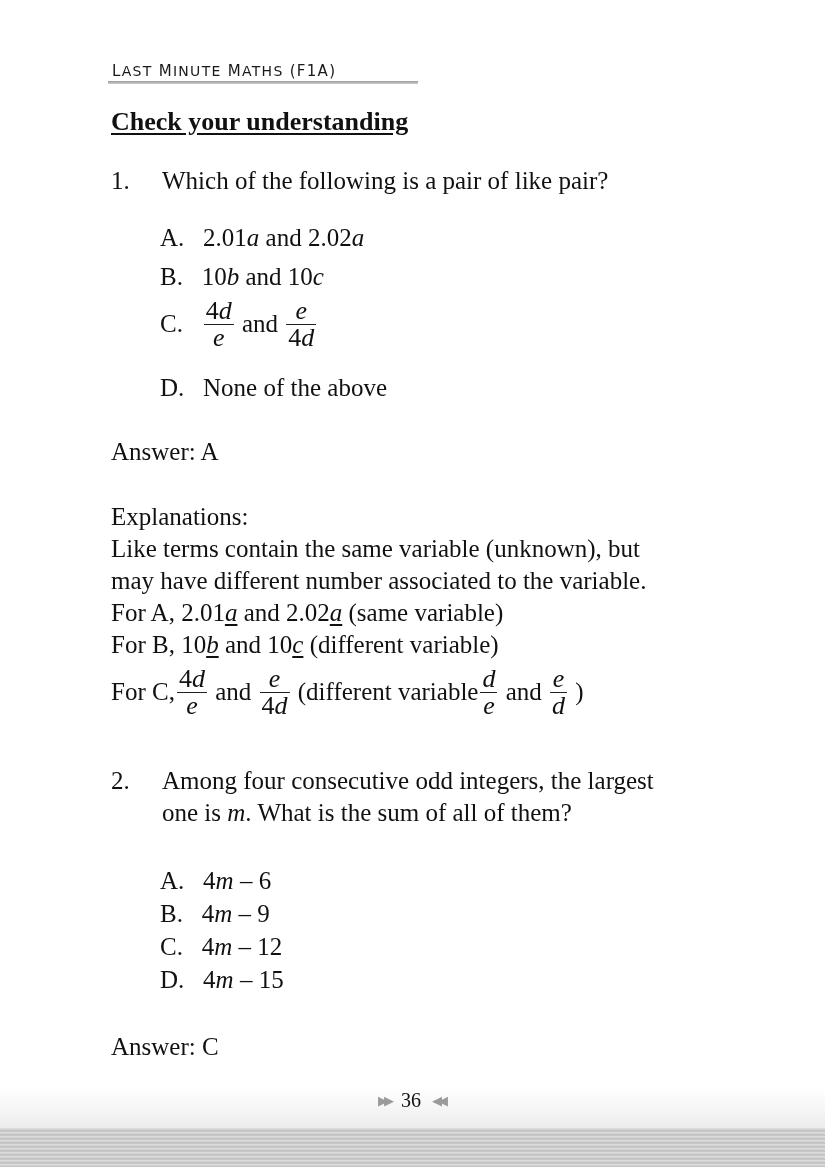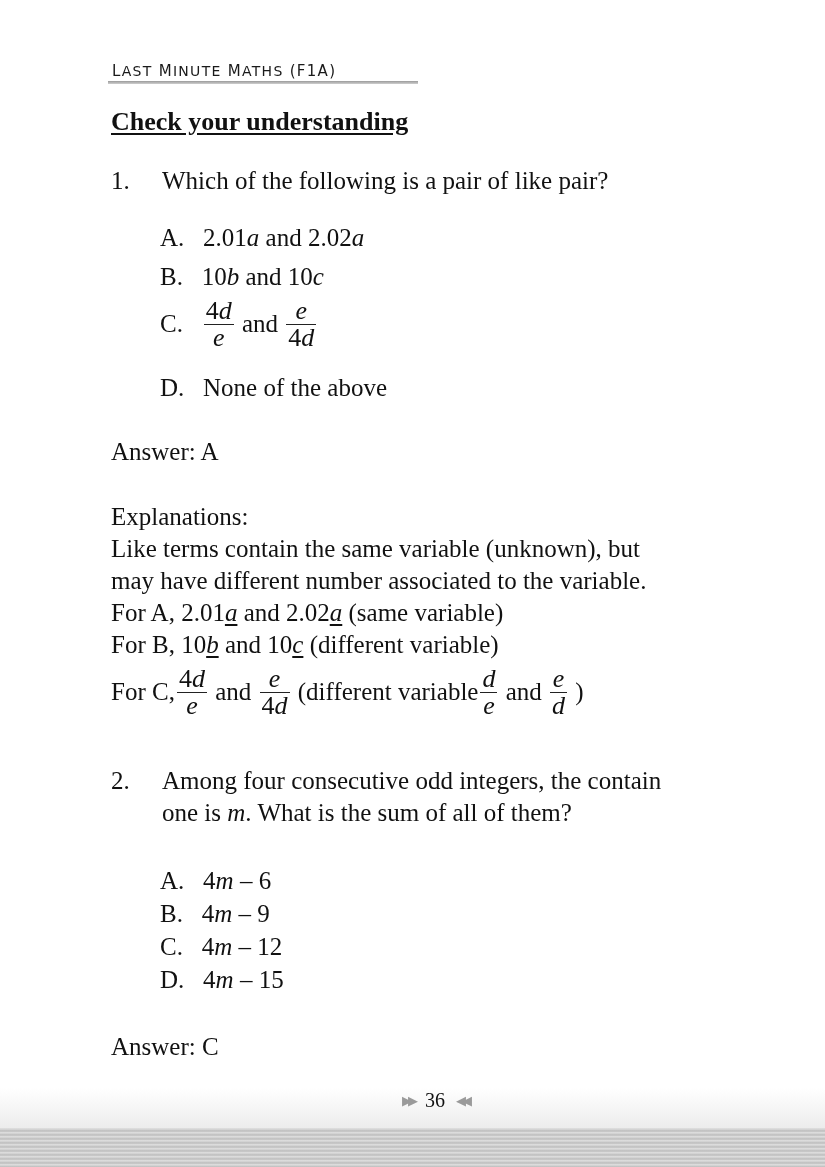--- a/index.html
+++ b/index.html
@@ -13,21 +13,21 @@
   .t { font-size:25px; }
   .i { font-style:italic; }
   .u { text-decoration:underline; text-underline-offset:3px; }
   .frac { display:inline-block; vertical-align:middle; text-align:center; position:relative; top:-2px; margin:0 2px; }
   .frac .num, .frac .den { display:block; font-size:26px; line-height:22px; padding:0 2px; }
   .frac .num { border-bottom:1.3px solid #222; padding-bottom:2px; }
   .frac .den { padding-top:2px; }
   .footer-band { left:0; top:1128px; width:825px; height:39px;
       background:repeating-linear-gradient(#e0e0e0 0px,#cfcfcf 2px,#b8b8b8 3px,#d6d6d6 4px); }
   .footer-fade { left:0; top:1088px; width:825px; height:40px; background:linear-gradient(#ffffff,#ececec); }
-  .pagenum { left:378px; top:1089px; font-size:20px;margin-left:24px; }
+  .pagenum { left:378px; top:1089px; font-size:20px; }
   .tri { color:#9a9a9a; font-size:13px; position:relative; top:-2px; letter-spacing:-4px; }
 </style>
 </head>
 <body>
 
 <div class="abs header">
   <span>L<span class="sc">AST</span> M<span class="sc">INUTE</span> M<span class="sc">ATHS</span> (F1A)</span>
 </div>
 <div class="abs header-rule"></div>
 
@@ -44,21 +44,21 @@
 <div class="abs t" style="left:111px;top:438px;">Answer: A</div>
 
 <div class="abs t" style="left:111px;top:503px;">Explanations:</div>
 <div class="abs t" style="left:111px;top:535px;">Like terms contain the same variable (unknown), but</div>
 <div class="abs t" style="left:111px;top:567px;">may have different number associated to the variable.</div>
 <div class="abs t" style="left:111px;top:599px;">For A, 2.01<span class="i u">a</span> and 2.02<span class="i u">a</span> (same variable)</div>
 <div class="abs t" style="left:111px;top:631px;">For B, 10<span class="i u">b</span> and 10<span class="i u">c</span> (different variable)</div>
 <div class="abs t" style="left:111px;top:670px;">For C,<span class="frac"><span class="num">4<span class="i">d</span></span><span class="den i">e</span></span> and <span class="frac"><span class="num i">e</span><span class="den">4<span class="i">d</span></span></span> (different variable<span class="frac"><span class="num i">d</span><span class="den i">e</span></span> and <span class="frac"><span class="num i">e</span><span class="den i">d</span></span> )</div>
 
 <div class="abs t" style="left:111px;top:767px;">2.</div>
-<div class="abs t" style="left:162px;top:767px;">Among four consecutive odd integers, the contain</div>
+<div class="abs t" style="left:162px;top:767px;">Among four consecutive odd integers, the largest</div>
 <div class="abs t" style="left:162px;top:799px;">one is <span class="i">m</span>. What is the sum of all of them?</div>
 
 <div class="abs t" style="left:160px;top:867px;">A.&nbsp;&nbsp;&nbsp;4<span class="i">m</span> – 6</div>
 <div class="abs t" style="left:160px;top:900px;">B.&nbsp;&nbsp;&nbsp;4<span class="i">m</span> – 9</div>
 <div class="abs t" style="left:160px;top:933px;">C.&nbsp;&nbsp;&nbsp;4<span class="i">m</span> – 12</div>
 <div class="abs t" style="left:160px;top:966px;">D.&nbsp;&nbsp;&nbsp;4<span class="i">m</span> – 15</div>
 
 <div class="abs t" style="left:111px;top:1033px;">Answer: C</div>
 
 <div class="abs footer-fade"></div>

